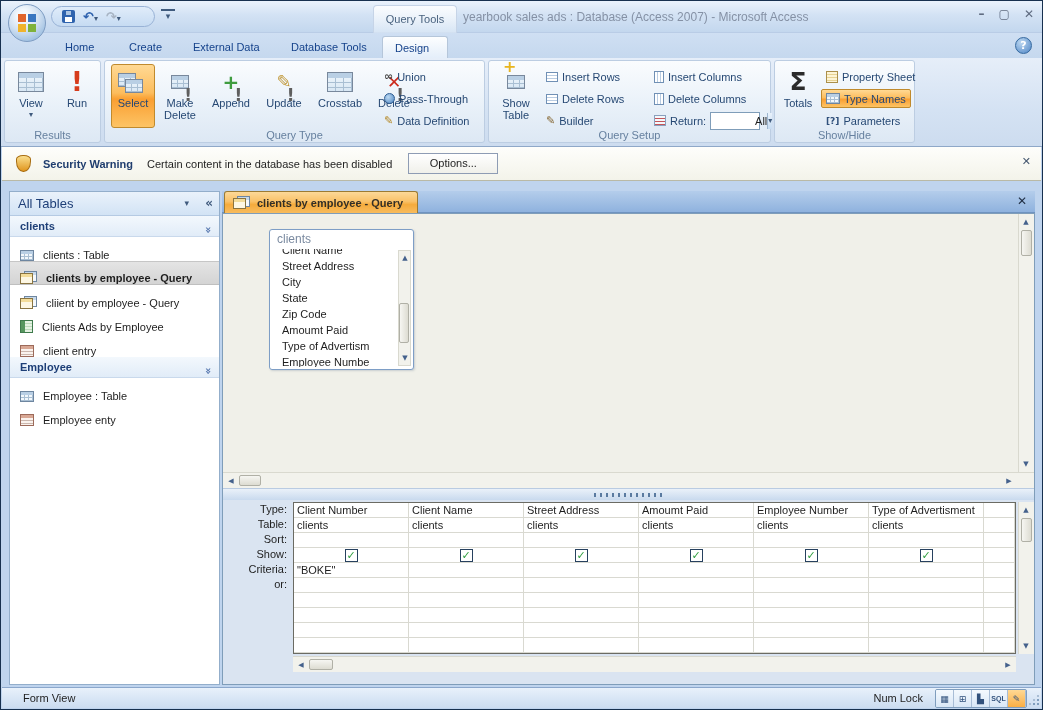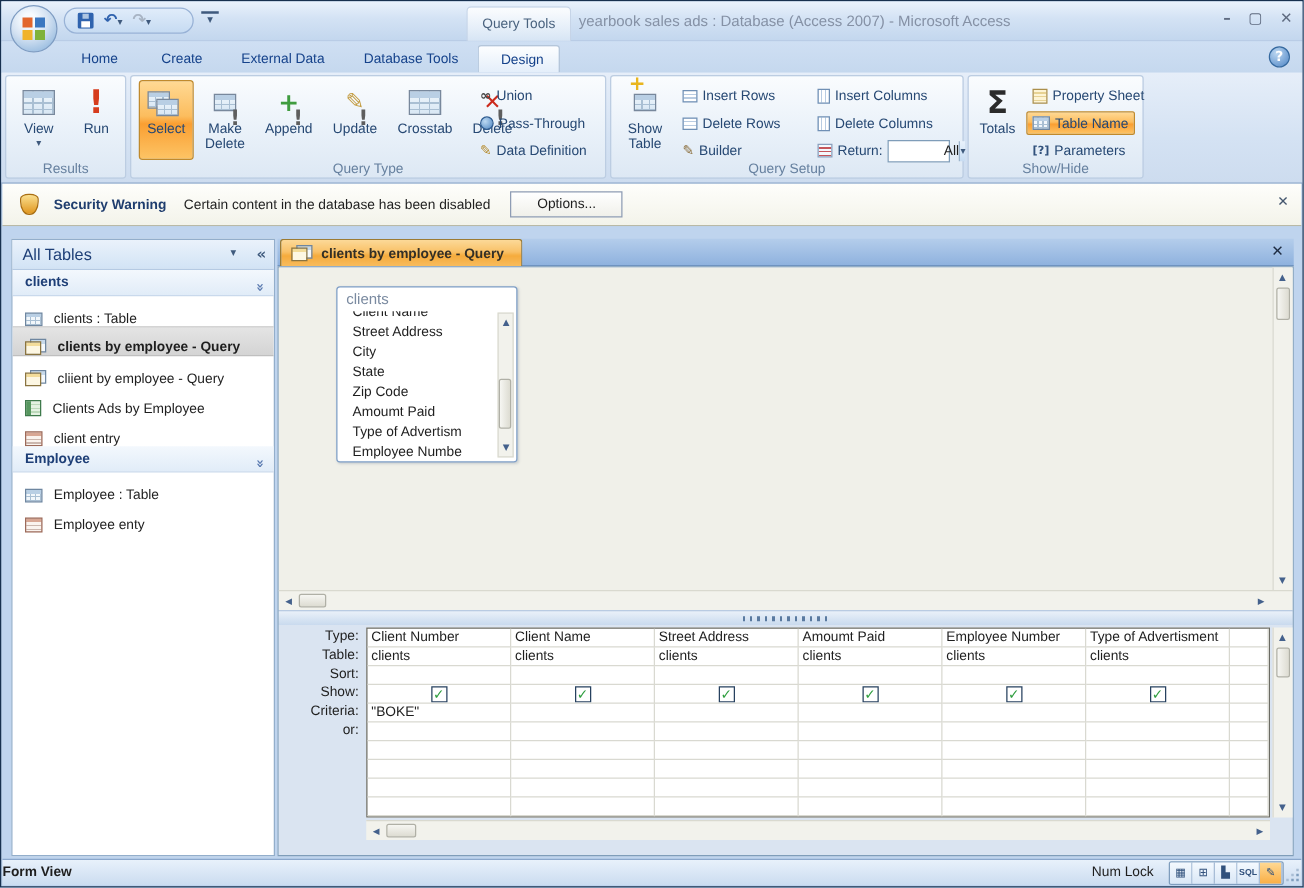--- a/index.html
+++ b/index.html
@@ -164,21 +164,21 @@
     display:grid;grid-template-rows:repeat(10,15px);grid-template-columns:repeat(6,115px) 31px;grid-auto-flow:column;}
   .gc{border-right:1px solid #d9d9d1;border-bottom:1px solid #d9d9d1;padding:0 3px;line-height:14px;
     white-space:nowrap;overflow:hidden;}
   .gcc{display:flex;align-items:center;justify-content:center;padding:0;}
   .cb{width:13px;height:13px;border:1px solid #27415f;background:#fff;display:flex;align-items:center;
     justify-content:center;color:#2f9e3f;font-weight:bold;font-size:11px;line-height:11px;}
 
   
   .statusbar{position:absolute;left:1px;right:1px;bottom:1px;height:21px;
     background:linear-gradient(#e8f1fb,#cbdcf0);border-top:1px solid #8ba7cc;}
-  .sbleft{position:absolute;left:0;top:4px;font-weight:bold;}
+  .sbleft{position:absolute;left:21px;top:4px;}
   .sbnl{position:absolute;right:118px;top:4px;}
   .viewbtns{position:absolute;right:14px;top:1px;height:19px;display:flex;border:1px solid #7f9dbd;border-radius:2px;overflow:hidden;}
   .vbtn{width:18px;height:100%;display:flex;align-items:center;justify-content:center;
     background:linear-gradient(#f4f9fe,#d9e7f6);border-right:1px solid #a8bdd6;font-size:9px;color:#31517c;}
   .vbtn.hlv{background:linear-gradient(#ffd994,#f9ae45);}
   .vbtn .sqltxt{font-size:7px;font-weight:bold;}
   .sizegrip{position:absolute;right:2px;bottom:3px;width:10px;height:10px;}
   .sizegrip::before{content:"";position:absolute;right:0;bottom:0;width:2px;height:2px;background:#7f9dbd;
     box-shadow:-4px 0 #7f9dbd,0 -4px #7f9dbd,-8px 0 #a9bdd4,0 -8px #a9bdd4,-4px -4px #a9bdd4;}
 </style>
@@ -209,21 +209,21 @@
         <i style="background:#f0b32c"></i>
         <i style="background:#7fb23a"></i>
     </span>
   </div>
 
   <div class="tabrow">
     <div class="rtab" style="left:52px">Home</div>
     <div class="rtab" style="left:116px">Create</div>
     <div class="rtab" style="left:180px">External Data</div>
     <div class="rtab" style="left:278px">Database Tools</div>
-    <div class="rtab active" style="left:381px;width:66px;text-align:right">Design</div>
+    <div class="rtab active" style="left:381px;width:66px;text-align:left">Design</div>
     <div class="helpbtn glyph">?</div>
   </div>
 
   <div class="ribbon">
 
     <div class="rgroup" style="left:3px;width:97px">
       <div class="bigbtn" style="left:4px;width:44px">
         <span class="bicon">
             <span class="tbl"></span>
           </span>
@@ -341,21 +341,21 @@
             <span class="sigma glyph">Σ</span>
           </span>
         <span>Totals</span>
       </div>
       <div class="sbtn" style="left:46px;top:6px">
         <span class="psic"></span>
         <span>Property Sheet</span>
       </div>
       <div class="sbtn hl" style="left:46px;top:28px">
         <span class="tblxs"></span>
-        <span>Table Name</span>
+        <span>Type Names</span>
       </div>
       <div class="sbtn" style="left:46px;top:50px">
         <span class="glyph" style="font-size:9px;font-weight:bold;color:#31517c">[?]</span>
         <span>Parameters</span>
       </div>
       <div class="rglabel">Show/Hide</div>
     </div>
   </div>
 
   <div class="msgbar">

